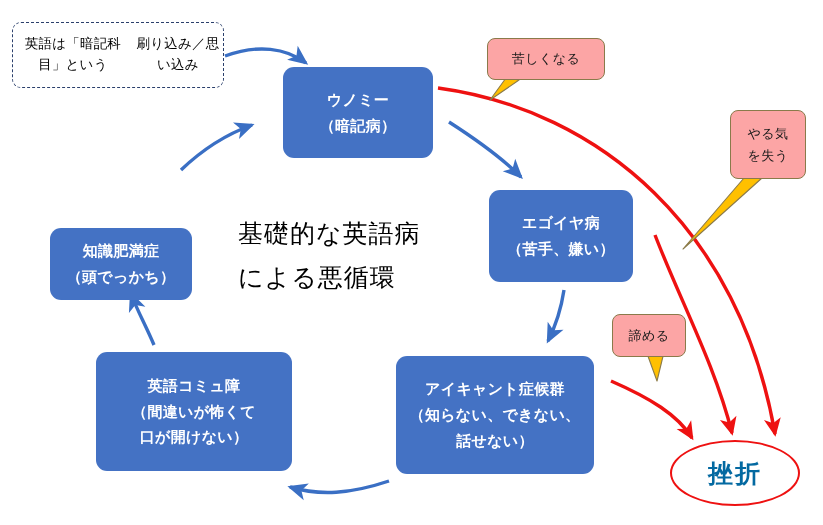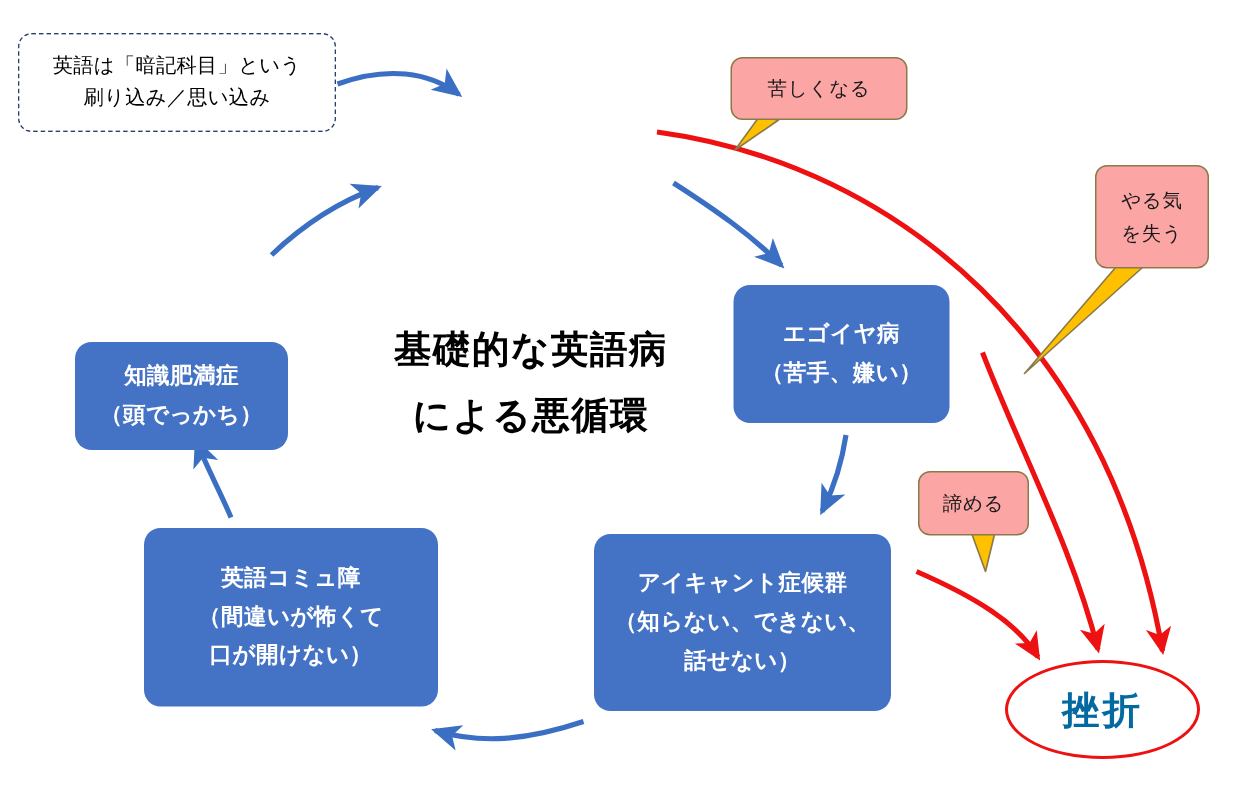--- a/index.html
+++ b/index.html
@@ -31,21 +31,21 @@
   .premise-box {
     position: absolute;
     left: 12px;
     top: 22px;
     width: 212px;
     height: 66px;
     border: 1.6px dashed #2a3f6b;
     border-radius: 9px;
     box-sizing: border-box;
     display: flex;
-    flex-direction: column;
+    flex-direction: row;
     align-items: center;
     justify-content: center;
     color: #000000;
     font-size: 13.5px;
     line-height: 1.55;
     letter-spacing: 0.2px;
     text-align: center;
   }
 
   
@@ -72,24 +72,23 @@
   #node-egoiya  { left: 489px; top: 190px; width: 144px; height: 92px; }
   #node-aicant  { left: 396px; top: 356px; width: 198px; height: 118px; text-align: center; }
   #node-comyu   { left: 96px;  top: 352px; width: 196px; height: 119px; }
 
   
   .center-title {
     position: absolute;
     left: 238px;
     top: 212px;
     width: 232px;
-    text-align: center;
     color: #000000;
     font-size: 25px;
-    font-weight: 700;
+    font-weight: 400;
     line-height: 1.74;
     letter-spacing: 1px;
   }
   .center-title .ln { display: block; white-space: nowrap; }
 
   
   .callout {
     position: absolute;
     background: #fca5a5;
     border: 1.1px solid #8a7a4a;
@@ -172,20 +171,24 @@
     <path d="M744,178 L683,249 L762,178 Z" fill="#ffc000" stroke="#8a7a4a" stroke-width="1.1" stroke-linejoin="round"></path>
 
     <path d="M645,348 L657,381 L665,348 Z" fill="#ffc000" stroke="#8a7a4a" stroke-width="1.1" stroke-linejoin="round"></path>
   </svg>
 
   <div class="premise-box">
     <span class="ln">英語は「暗記科目」という</span>
     <span class="ln">刷り込み／思い込み</span>
   </div>
 
+  <div class="node" id="node-unomi">
+    <span class="ln">ウノミー</span>
+    <span class="ln">（暗記病）</span>
+  </div>
 
   <div class="node" id="node-egoiya">
     <span class="ln">エゴイヤ病</span>
     <span class="ln">（苦手、嫌い）</span>
   </div>
 
   <div class="node" id="node-aicant">
     <span class="ln">アイキャント症候群</span>
     <span class="ln">（知らない、できない、</span>
     <span class="ln">話せない）</span>

